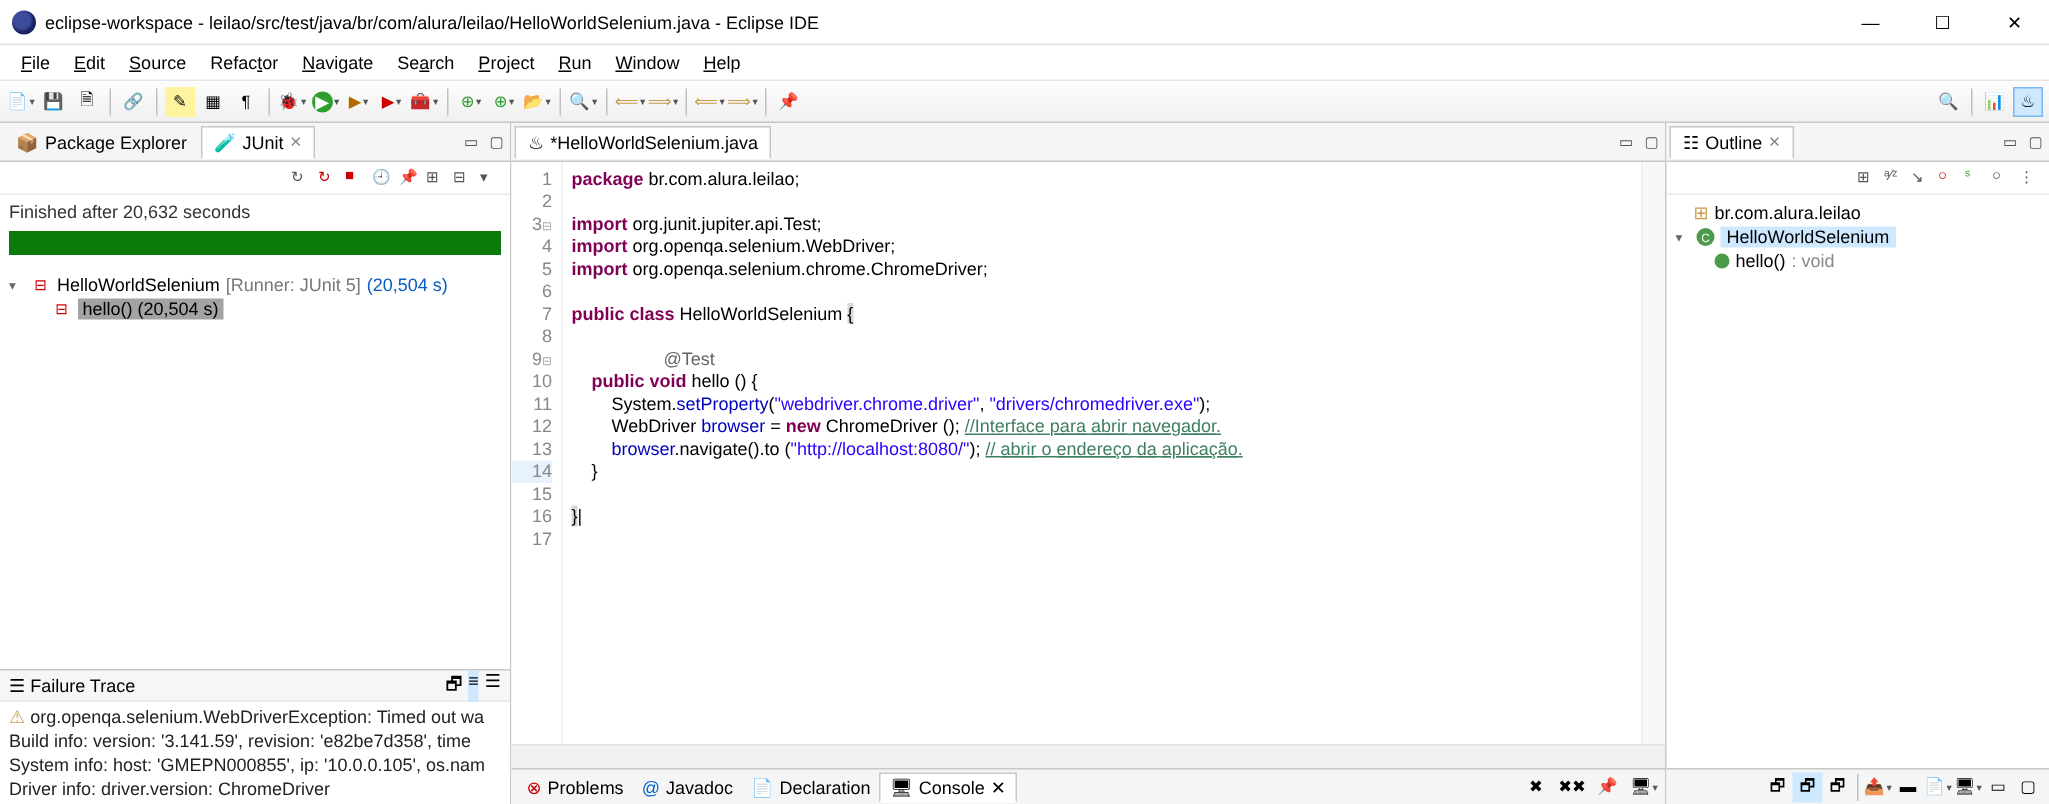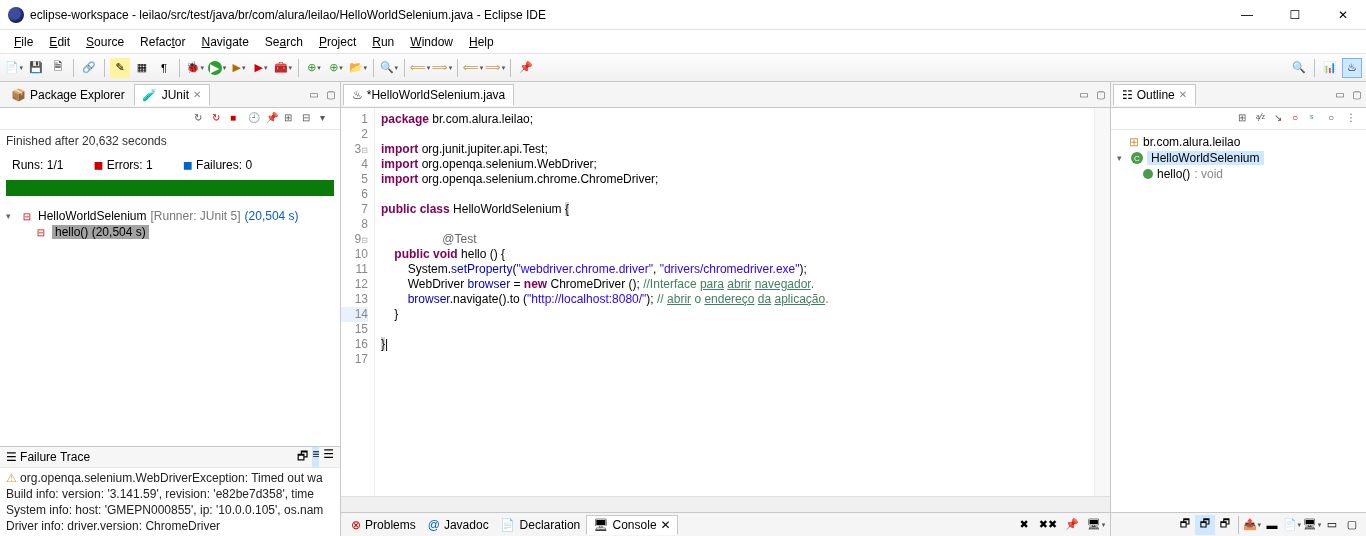--- a/index.html
+++ b/index.html
@@ -45,21 +45,21 @@
 .centerpane { flex:1; display:flex; flex-direction:column; background:#fff; }
 .ed-tabstrip { height:26px; display:flex; align-items:center; background:#f5f5f5; border-bottom:1px solid #c8c8c8; padding:0 2px; }
 .editor { flex:1; display:flex; overflow:hidden; position:relative; }
 .gutter { width:34px; background:#fff; text-align:right; padding:4px 6px 4px 0; color:#888; font-family:Consolas,monospace; font-size:12px; border-right:1px solid #eee; }
 .gutter .ln { height:15px; line-height:15px; }
 .code { flex:1; font-family:Consolas,monospace; font-size:12px; padding:4px 0 4px 6px; line-height:15px; white-space:pre; overflow:hidden; }
 .code .cl { height:15px; }
 .code .hl { background:#e8f2fe; display:block; width:100%; }
 .kw { color:#7f0055; font-weight:bold; }
 .str { color:#2a00ff; }
-.cmt { color:#3f7f5f; }
+.cmt { color:#3f7f5f;text-decoration:underline; }
 .ann { color:#646464;margin-left:48px; }
 .fld { color:#0000c0; }
 .ov { position:absolute; right:0; top:0; width:16px; height:100%; background:#f8f8f8; border-left:1px solid #eee; }
 .hscroll { height:16px; background:#f0f0f0; border-top:1px solid #e0e0e0; }
 .btabs { height:24px; display:flex; align-items:center; background:#f5f5f5; border-top:1px solid #c8c8c8; padding:0 4px; }
 .btab { padding:2px 6px; display:flex; align-items:center; gap:4px; cursor:pointer; }
 .btab.active { background:#fff; border:1px solid #c8c8c8; border-bottom:1px solid #fff; }
 .btabs .btools { margin-left:auto; display:flex; gap:4px; }
 .rightpane { width:256px; background:#fff; border-left:1px solid #c8c8c8; display:flex; flex-direction:column; }
 .outline-body { flex:1; padding:4px 6px; }
@@ -150,25 +150,20 @@
       <span>↻</span>
       <span style="color:#c00">↻</span>
       <span style="color:#c00">■</span>
       <span>🕘</span>
       <span>📌</span>
       <span>⊞</span>
       <span>⊟</span>
       <span>▾</span>
     </div>
     <div class="status-line">Finished after 20,632 seconds</div>
-    <div class="stats">
-      <div><span>Runs:</span> <span>1/1</span></div>
-      <div><span class="stat-err">◼</span> <span>Errors:</span> <span>1</span></div>
-      <div><span class="stat-fail">◼</span> <span>Failures:</span> <span>0</span></div>
-    </div>
     <div class="progressbar"></div>
     <div class="tree">
       <div class="tree-row">
         <span class="tw">▾</span>
           <span class="ic" style="color:#c00">⊟</span>
         <span>HelloWorldSelenium</span> 
           <span class="muted">[Runner: JUnit 5]</span> 
           <span class="link">(20,504 s)</span>
       </div>
       <div class="tree-row" style="padding-left:28px">

